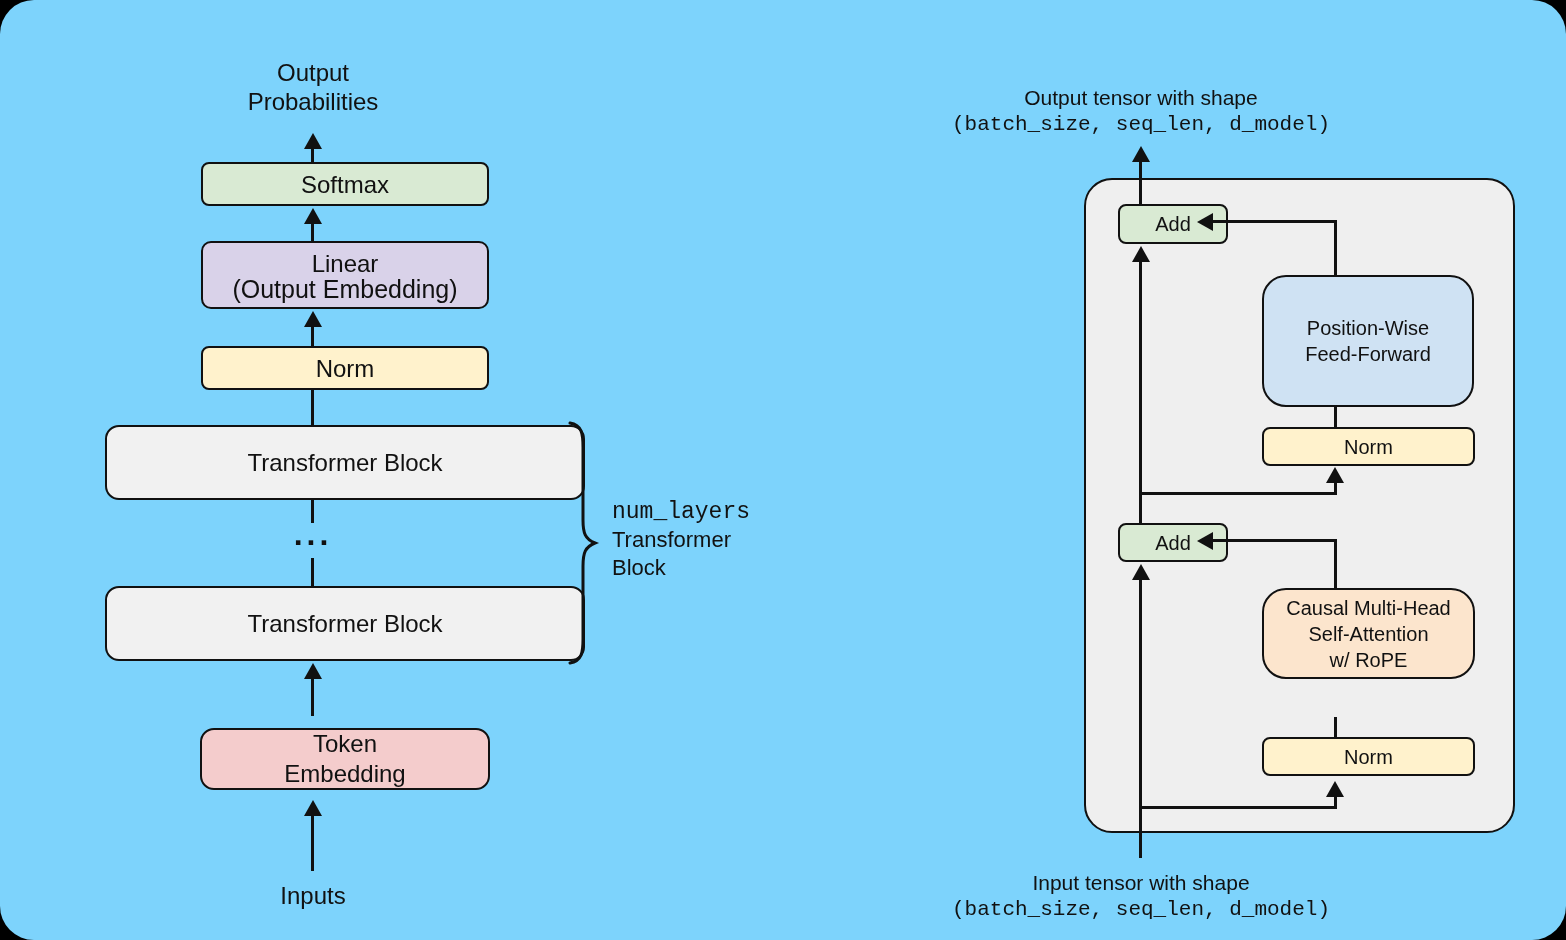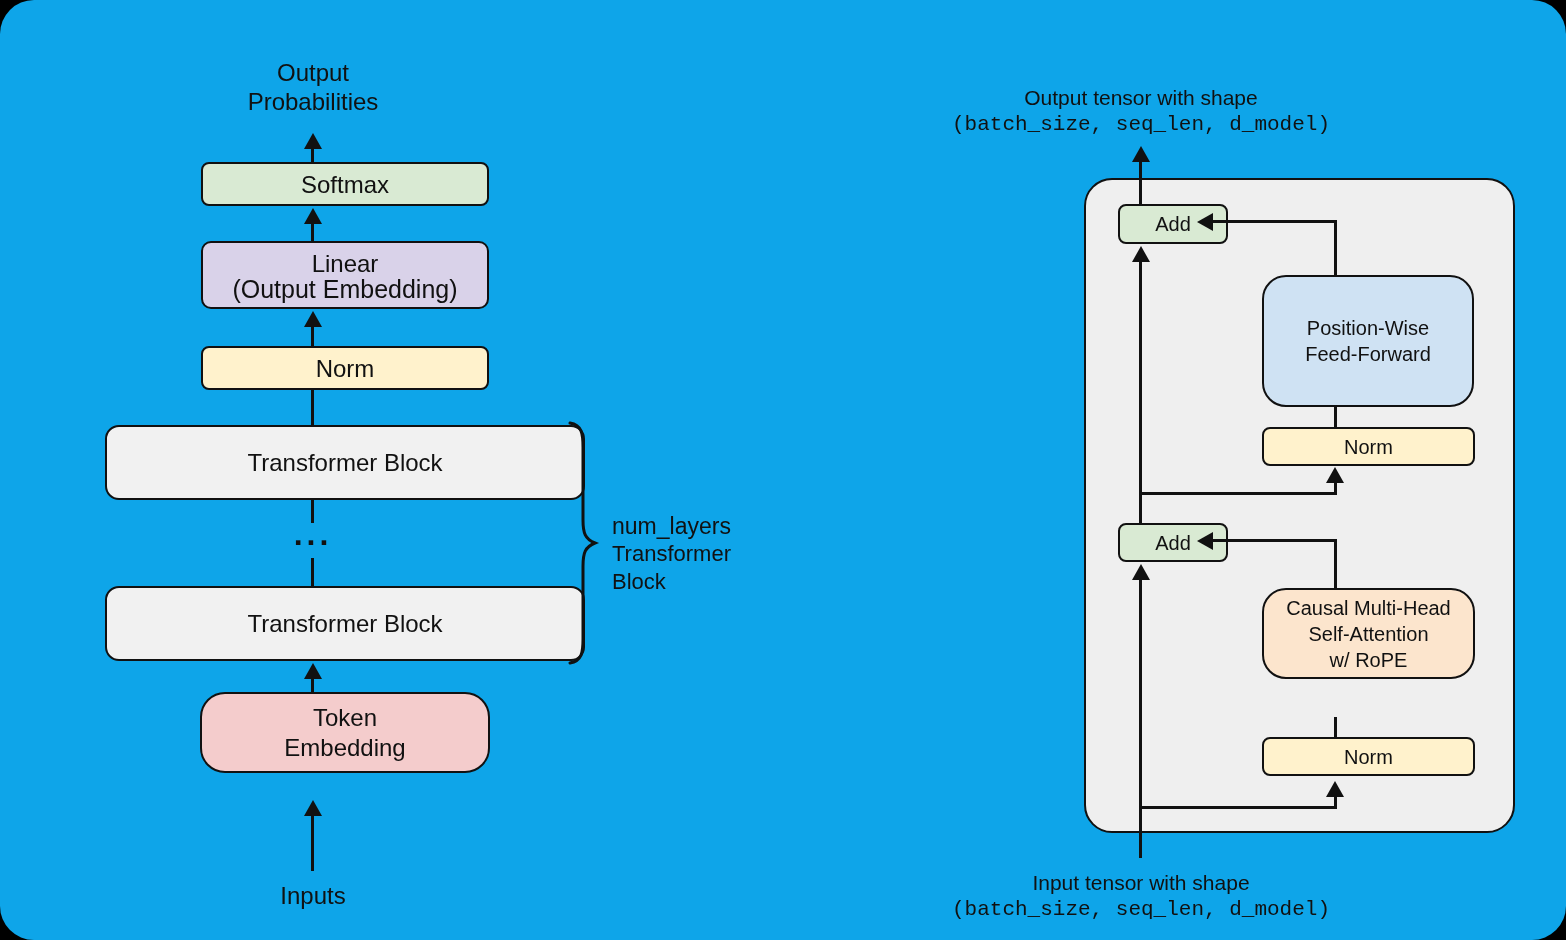--- a/index.html
+++ b/index.html
@@ -3,32 +3,32 @@
 <meta charset="utf-8">
 <style>
   :root{
     --line:#111111;
     --green:#d9ead3; --purple:#d9d2e9; --yellow:#fff2cc; --grayblock:#f1f1f1;
     --pink:#f4cccc; --blue:#cfe2f3; --tan:#fce5cd; --container:#efefef;
   }
   *{margin:0;padding:0;box-sizing:border-box;}
   html,body{width:1566px;height:940px;background:#000;overflow:hidden;}
   body{font-family:"Liberation Sans",sans-serif;color:#111;}
-  .canvas{position:absolute;left:0;top:0;width:1566px;height:940px;background:#0ea5e9;border-radius:34px;padding-left:44px;}
+  .canvas{position:absolute;left:0;top:0;width:1566px;height:940px;background:#7dd3fc;border-radius:34px;padding-left:44px;}
   .abs{position:absolute;}
   .box{position:absolute;border:2.5px solid var(--line);display:flex;flex-direction:column;align-items:center;justify-content:center;text-align:center;margin-left:32px;}
   .vline{position:absolute;width:3px;background:var(--line);}
   .hline{position:absolute;height:3px;background:var(--line);}
   .ah-up{position:absolute;width:0;height:0;border-left:9px solid transparent;border-right:9px solid transparent;border-bottom:16px solid var(--line);}
   .ah-left{position:absolute;width:0;height:0;border-top:9px solid transparent;border-bottom:9px solid transparent;border-right:16px solid var(--line);}
   .lbl{position:absolute;text-align:center;}
   .f24{font-size:24px;line-height:29px;}
   .f20{font-size:20px;line-height:26px;}
   .sub{font-size:25px;line-height:24px;}
-  .mono{font-family:Liberation Sans, sans-serif;margin-top:14px;}
+  .mono{font-family:Liberation Mono, monospace;}
   .caption{font-size:21px;line-height:27px;font-weight:500;}
   .monoline{font-size:21px;line-height:26px;font-family:"Liberation Mono",monospace;font-weight:400;}
   .dots{font-size:32px;font-weight:900;letter-spacing:4px;line-height:32px;}
   .bracetext{position:absolute;text-align:left;font-size:22px;line-height:28px;}
   .bracetext .mono{font-size:23px;}
 </style>
 </head>
 <body>
 
 <div class="canvas">
@@ -72,21 +72,21 @@
     <div class="lbl dots" style="left:273px;top:518px;width:80px;">...</div>
     <div class="vline" style="left:311px;top:558px;height:28px;"></div>
 
     <div class="box f24" style="left:73px;top:586px;width:480px;height:75px;background:var(--grayblock);border-radius:14px;">
       <div>Transformer Block</div>
     </div>
 
     <div class="ah-up" style="left:304px;top:663px;"></div>
     <div class="vline" style="left:311px;top:677px;height:39px;"></div>
 
-    <div class="box f24" style="left:168px;top:692px;width:290px;height:81px;background:var(--pink);border-radius:25px;line-height:30px;">
+    <div class="box f24" style="left:168px;top:728px;width:290px;height:62px;background:var(--pink);border-radius:14px;line-height:30px;">
       <div>Token</div>
       <div>Embedding</div>
     </div>
 
     <div class="ah-up" style="left:304px;top:800px;"></div>
     <div class="vline" style="left:311px;top:814px;height:57px;"></div>
 
     <div class="lbl f24" style="left:233px;top:881px;width:160px;">Inputs</div>
 
     <svg class="abs" style="left:566px;top:420px;" width="34" height="246" viewBox="0 0 34 246">

